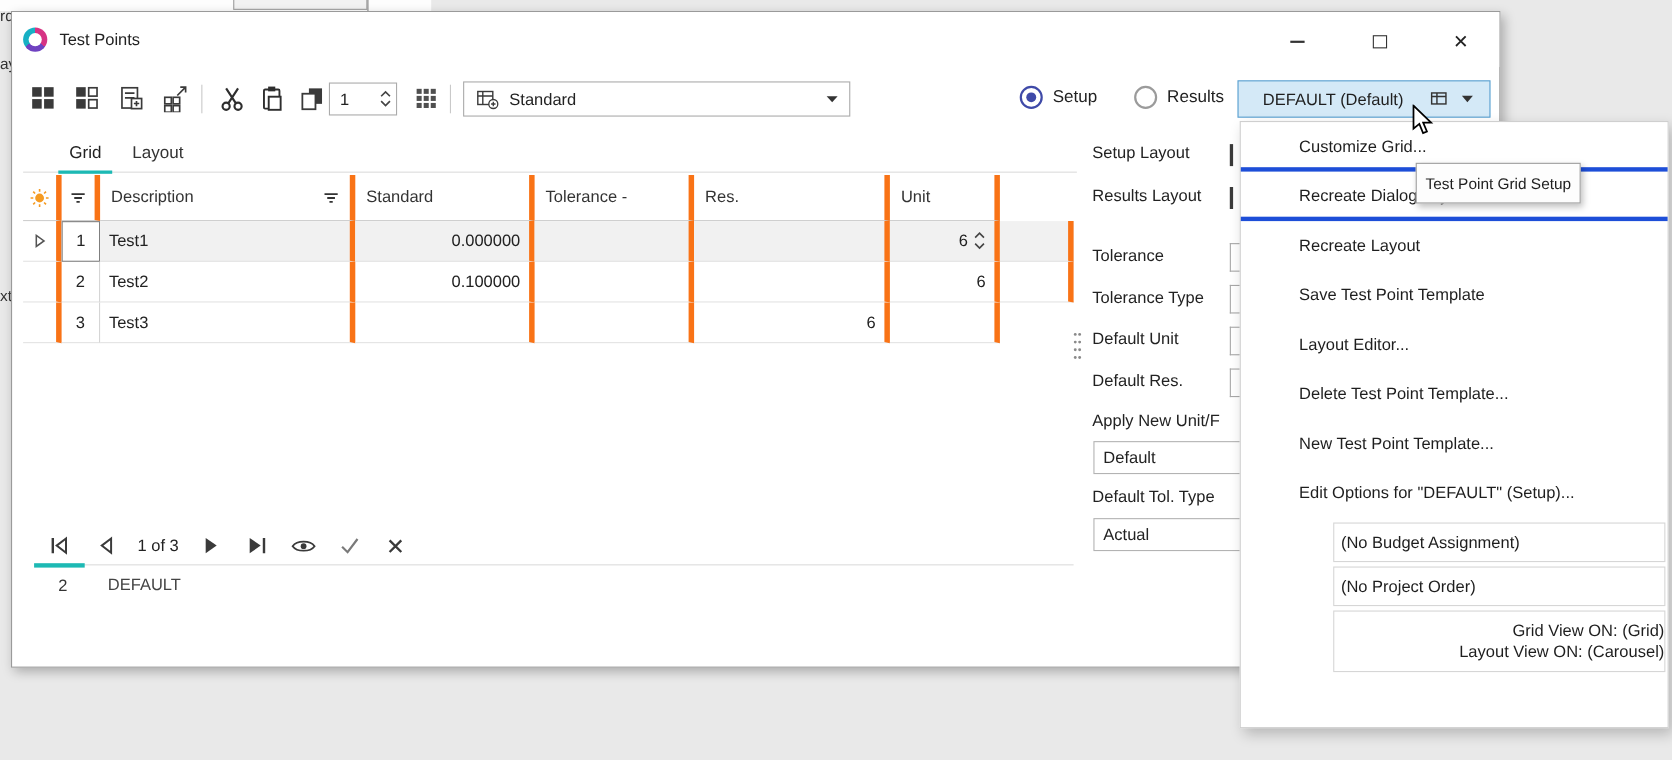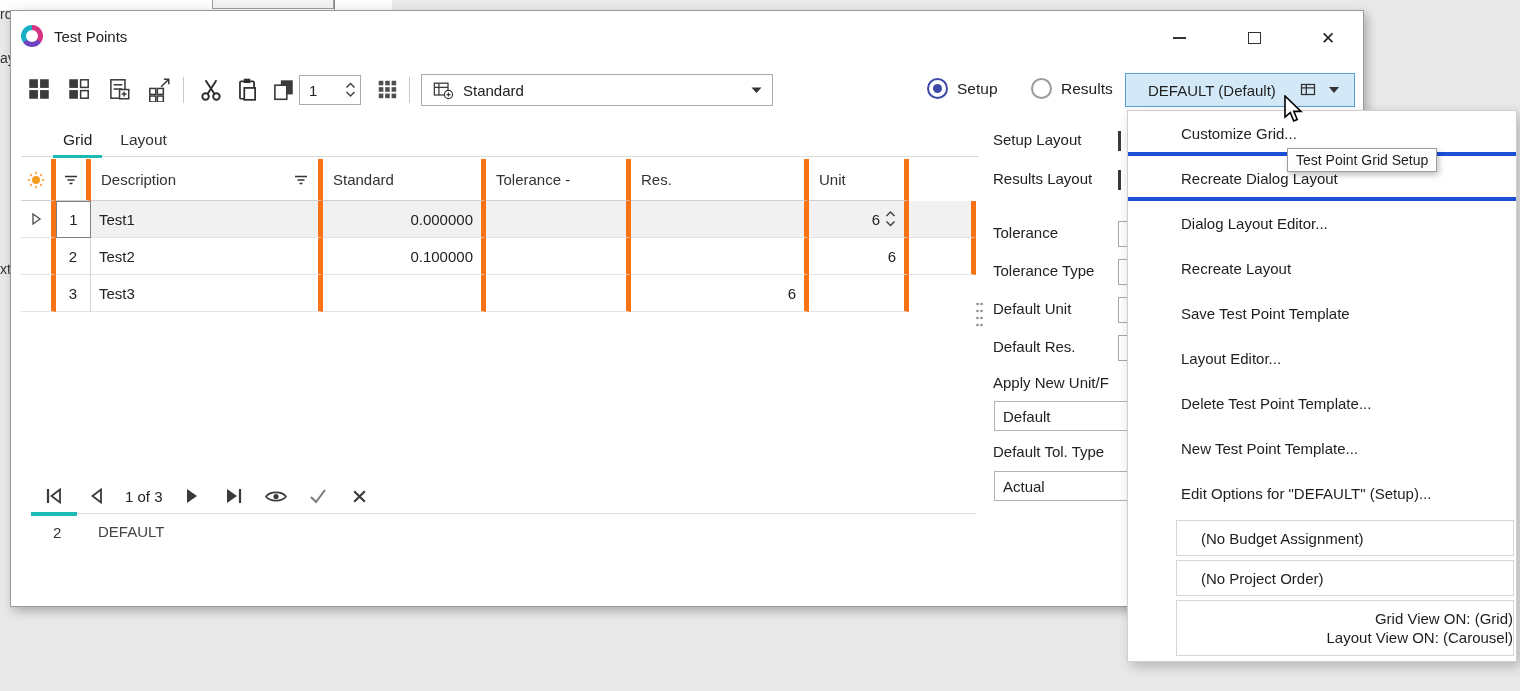--- a/index.html
+++ b/index.html
@@ -80,25 +80,25 @@
   
   .sp-label { position:absolute; left:982px; font-size:15px; color:#222; white-space:nowrap; }
   .sp-dd { position:absolute; left:983px; width:150px; height:30px; border:1px solid #b3b3b3; background:#fff; display:flex; align-items:center; padding-left:8px; font-size:15px; color:#222; }
   .sp-frag-dark { position:absolute; left:1107px; width:10px; height:20px; border-left:3px solid #3a3a3a; }
   .sp-frag-light { position:absolute; left:1107px; width:14px; height:26px; border:1px solid #a8a8a8; border-right:none; background:#fff; }
 
   
   .menu { position:absolute; left:1127px; top:110px; width:390px; height:552px; background:#fff; border:1px solid #cfcfcf; box-shadow:4px 5px 12px rgba(0,0,0,0.22); z-index:50; }
   .menu-item { height:45px; line-height:45px; padding-left:53px; font-size:15px; color:#1e1e1e; white-space:nowrap; }
   .menu-item.sep-after { border-bottom:4px solid #1d4ed8; }
-  .menu-box { margin:4px 2px 0 48px; height:36px; border:1px solid #d6d6d6; display:flex; align-items:center; padding-left:24px; font-size:15px; color:#1e1e1e; white-space:nowrap; }
+  .menu-box { margin:4px 2px 0 84px; height:36px; border:1px solid #d6d6d6; display:flex; align-items:center; padding-left:6px; font-size:15px; color:#1e1e1e; white-space:nowrap; }
   .menu-box-two { height:56px; flex-direction:column; align-items:flex-end; justify-content:center; gap:2px; }
 
   
-  .tooltip { position:absolute; left:1287px; top:148px; height:24px; padding:0 8px; background:#fdfdfd; border:1px solid #9e9e9e; box-shadow:2px 3px 6px rgba(0,0,0,0.25); display:flex; align-items:center; font-size:14px; color:#1e1e1e; z-index:60; white-space:nowrap;text-align:center; }
+  .tooltip { position:absolute; left:1287px; top:148px; height:37px; padding:0 8px; background:#fdfdfd; border:1px solid #9e9e9e; box-shadow:2px 3px 6px rgba(0,0,0,0.25); display:flex; align-items:center; font-size:14px; color:#1e1e1e; z-index:60; white-space:nowrap;text-align:center; }
 
   .cursor { position:absolute; left:1283px; top:95px; z-index:70; }
 </style>
 </head>
 <body>
 
 <div class="canvas">
 
   <div class="bg-top-strip">
     <div class="bg-top-box"></div>
@@ -409,21 +409,20 @@
     <div class="sp-frag-dark" style="top:159px;"></div>
     <div class="sp-frag-light" style="top:210px;"></div>
     <div class="sp-frag-light" style="top:248px;"></div>
     <div class="sp-frag-light" style="top:286px;"></div>
     <div class="sp-frag-light" style="top:324px;"></div>
   </div>
 
   <div class="menu">
     <div class="menu-item sep-after">Customize Grid...</div>
     <div class="menu-item sep-after">Recreate Dialog Layout</div>
-    <div class="menu-item">Dialog Layout Editor...</div>
     <div class="menu-item">Recreate Layout</div>
     <div class="menu-item">Save Test Point Template</div>
     <div class="menu-item">Layout Editor...</div>
     <div class="menu-item">Delete Test Point Template...</div>
     <div class="menu-item">New Test Point Template...</div>
     <div class="menu-item">Edit Options for "DEFAULT" (Setup)...</div>
     <div class="menu-box">
       <span>(No Budget Assignment)</span>
     </div>
     <div class="menu-box">

